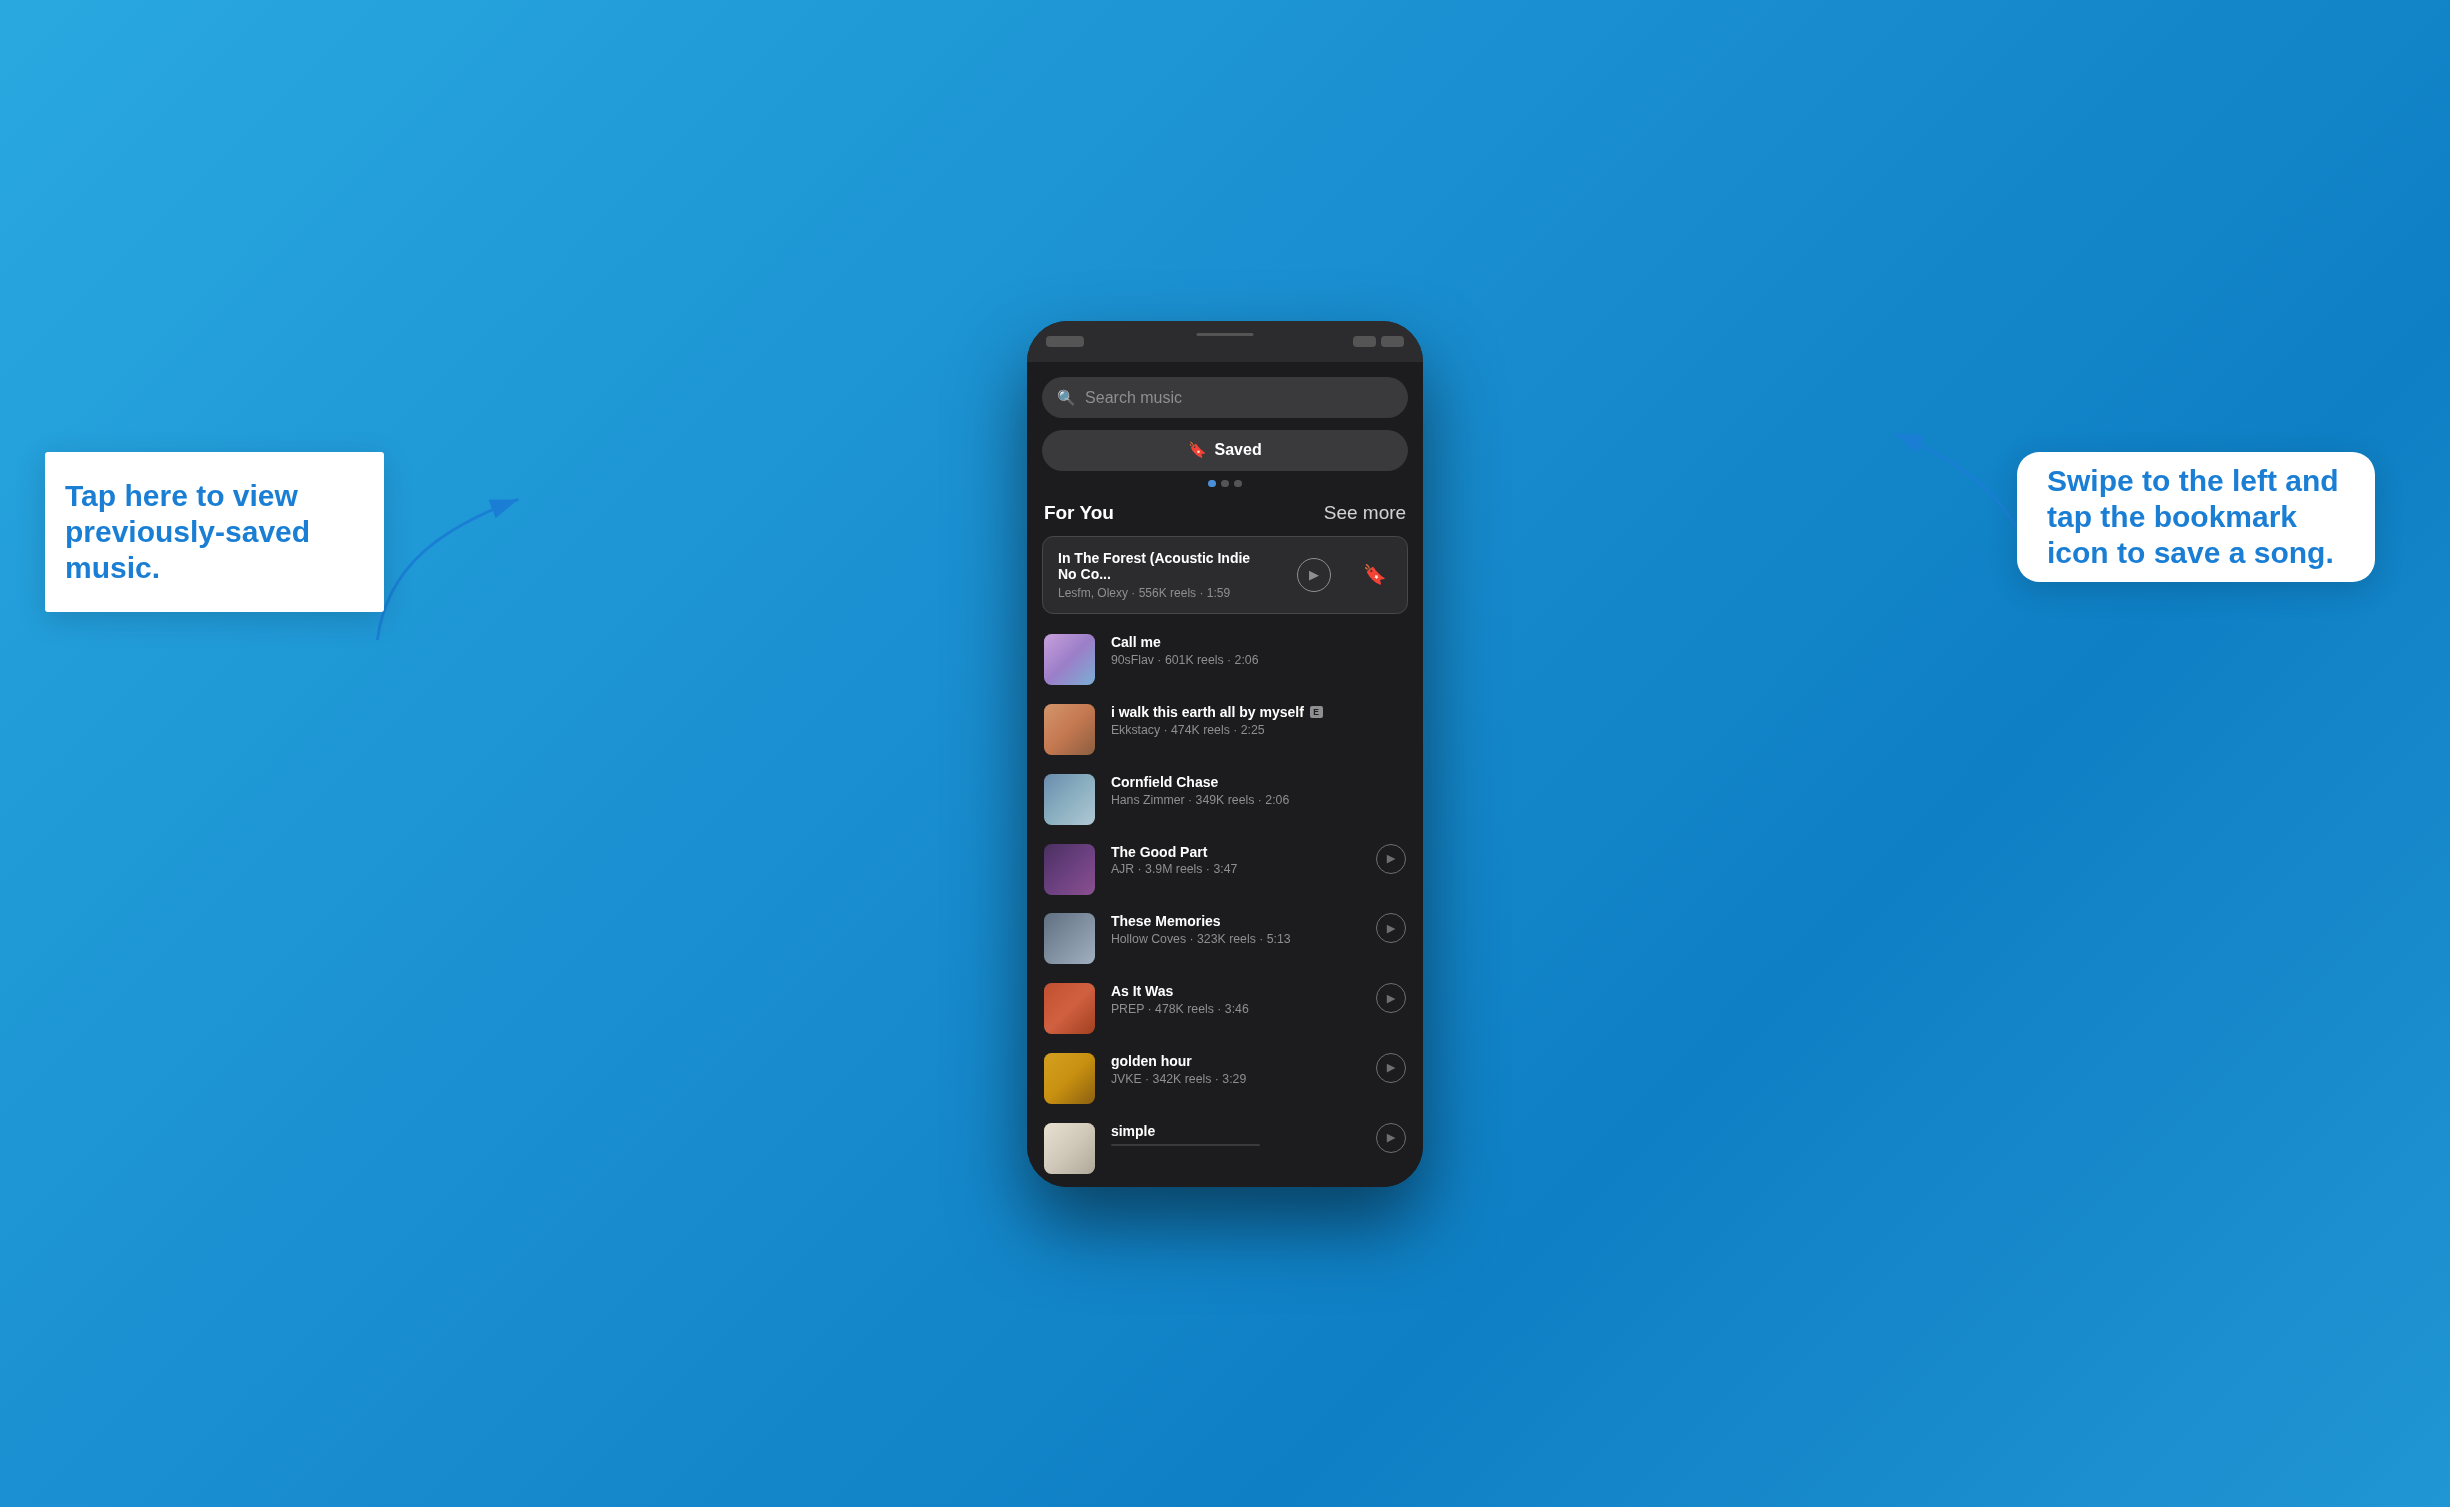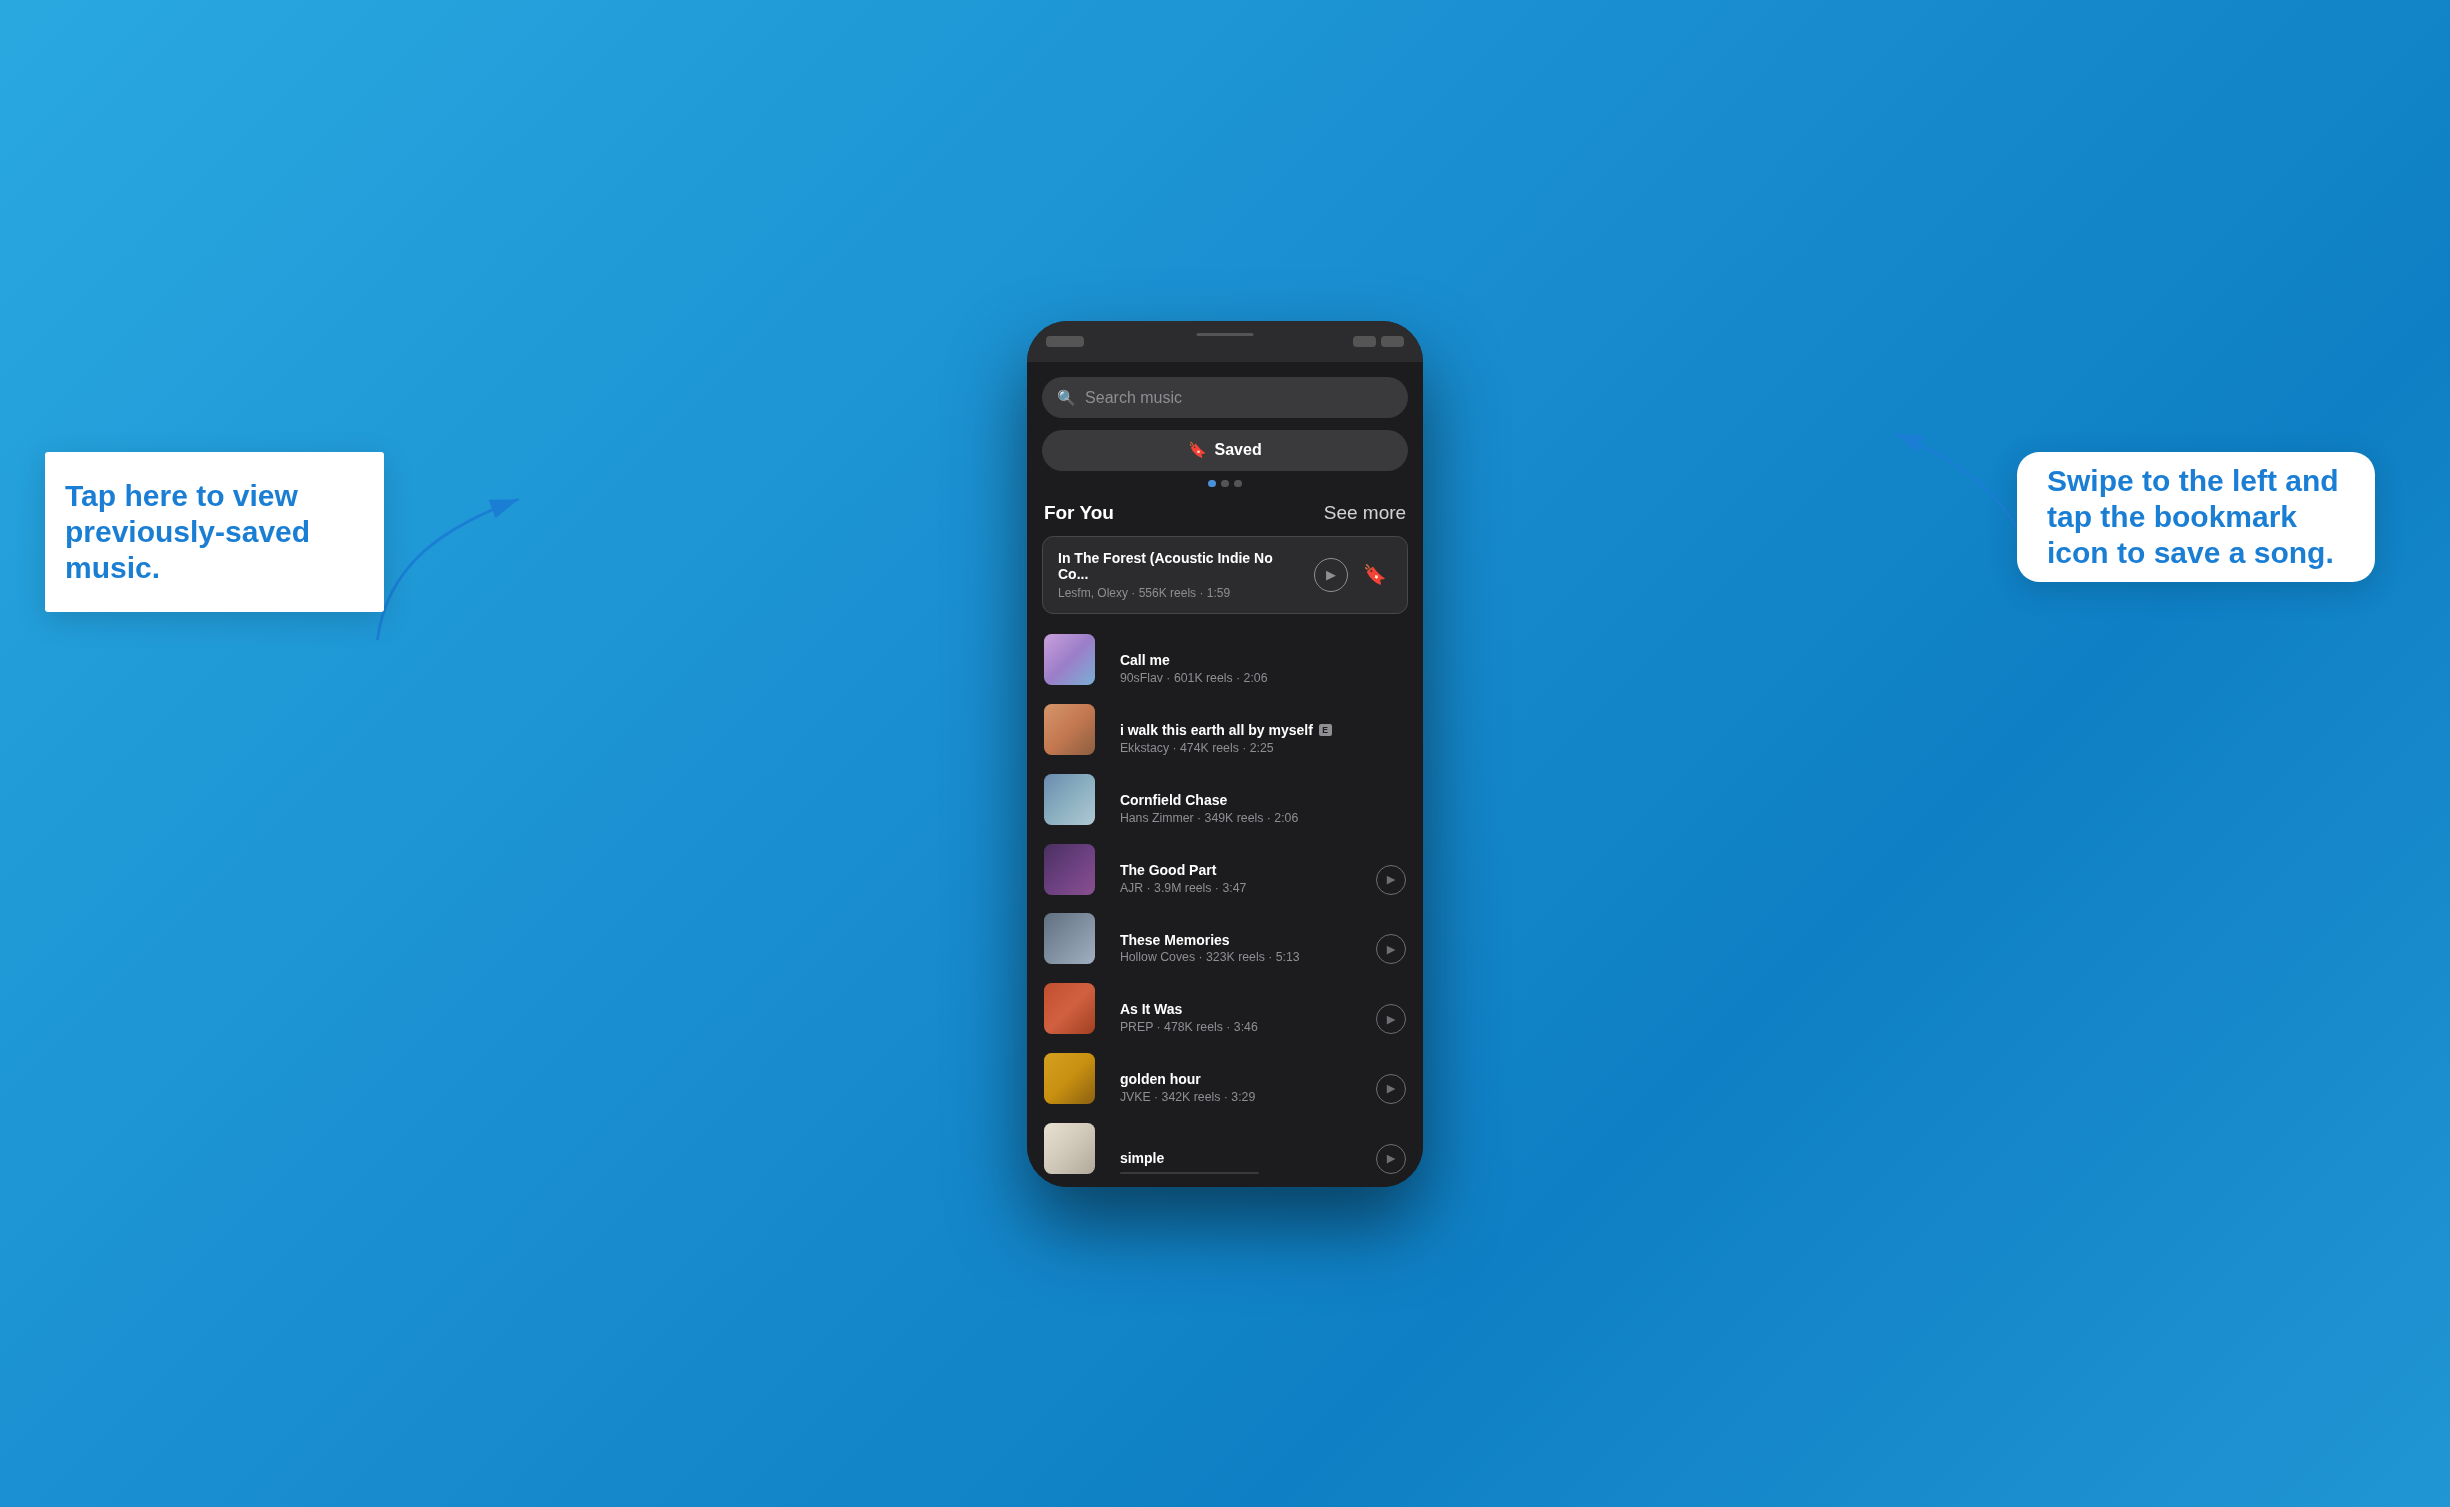--- a/index.html
+++ b/index.html
@@ -155,21 +155,21 @@
     }
 
     
     .featured-track {
       background: #2c2c2e;
       border-radius: 11.3px;
       padding: 13px 15px;
       margin-bottom: 11.3px;
       display: flex;
       align-items: center;
-      gap: 10px;
+      gap: 27px;
       border: 0.9px solid #48484a;
     }
 
     .featured-track-info {
       flex: 1;
     }
 
     .featured-track-name {
       color: #ffffff;
       font-size: 14px;
@@ -204,22 +204,22 @@
       font-size: 19px;
     }
 
     
     .track-list {
       background: #1c1c1e;
     }
 
     .track-item {
       display: flex;
-      align-items: flex-end;
-      gap: 25px;
+      align-items: flex-start;
+      gap: 16px;
       padding: 9.4px 1.9px;
       border-bottom: none;
     }
 
     .track-album-art {
       width: 51px;
       height: 51px;
       border-radius: 7.5px;
       flex-shrink: 0;
       overflow: hidden;

